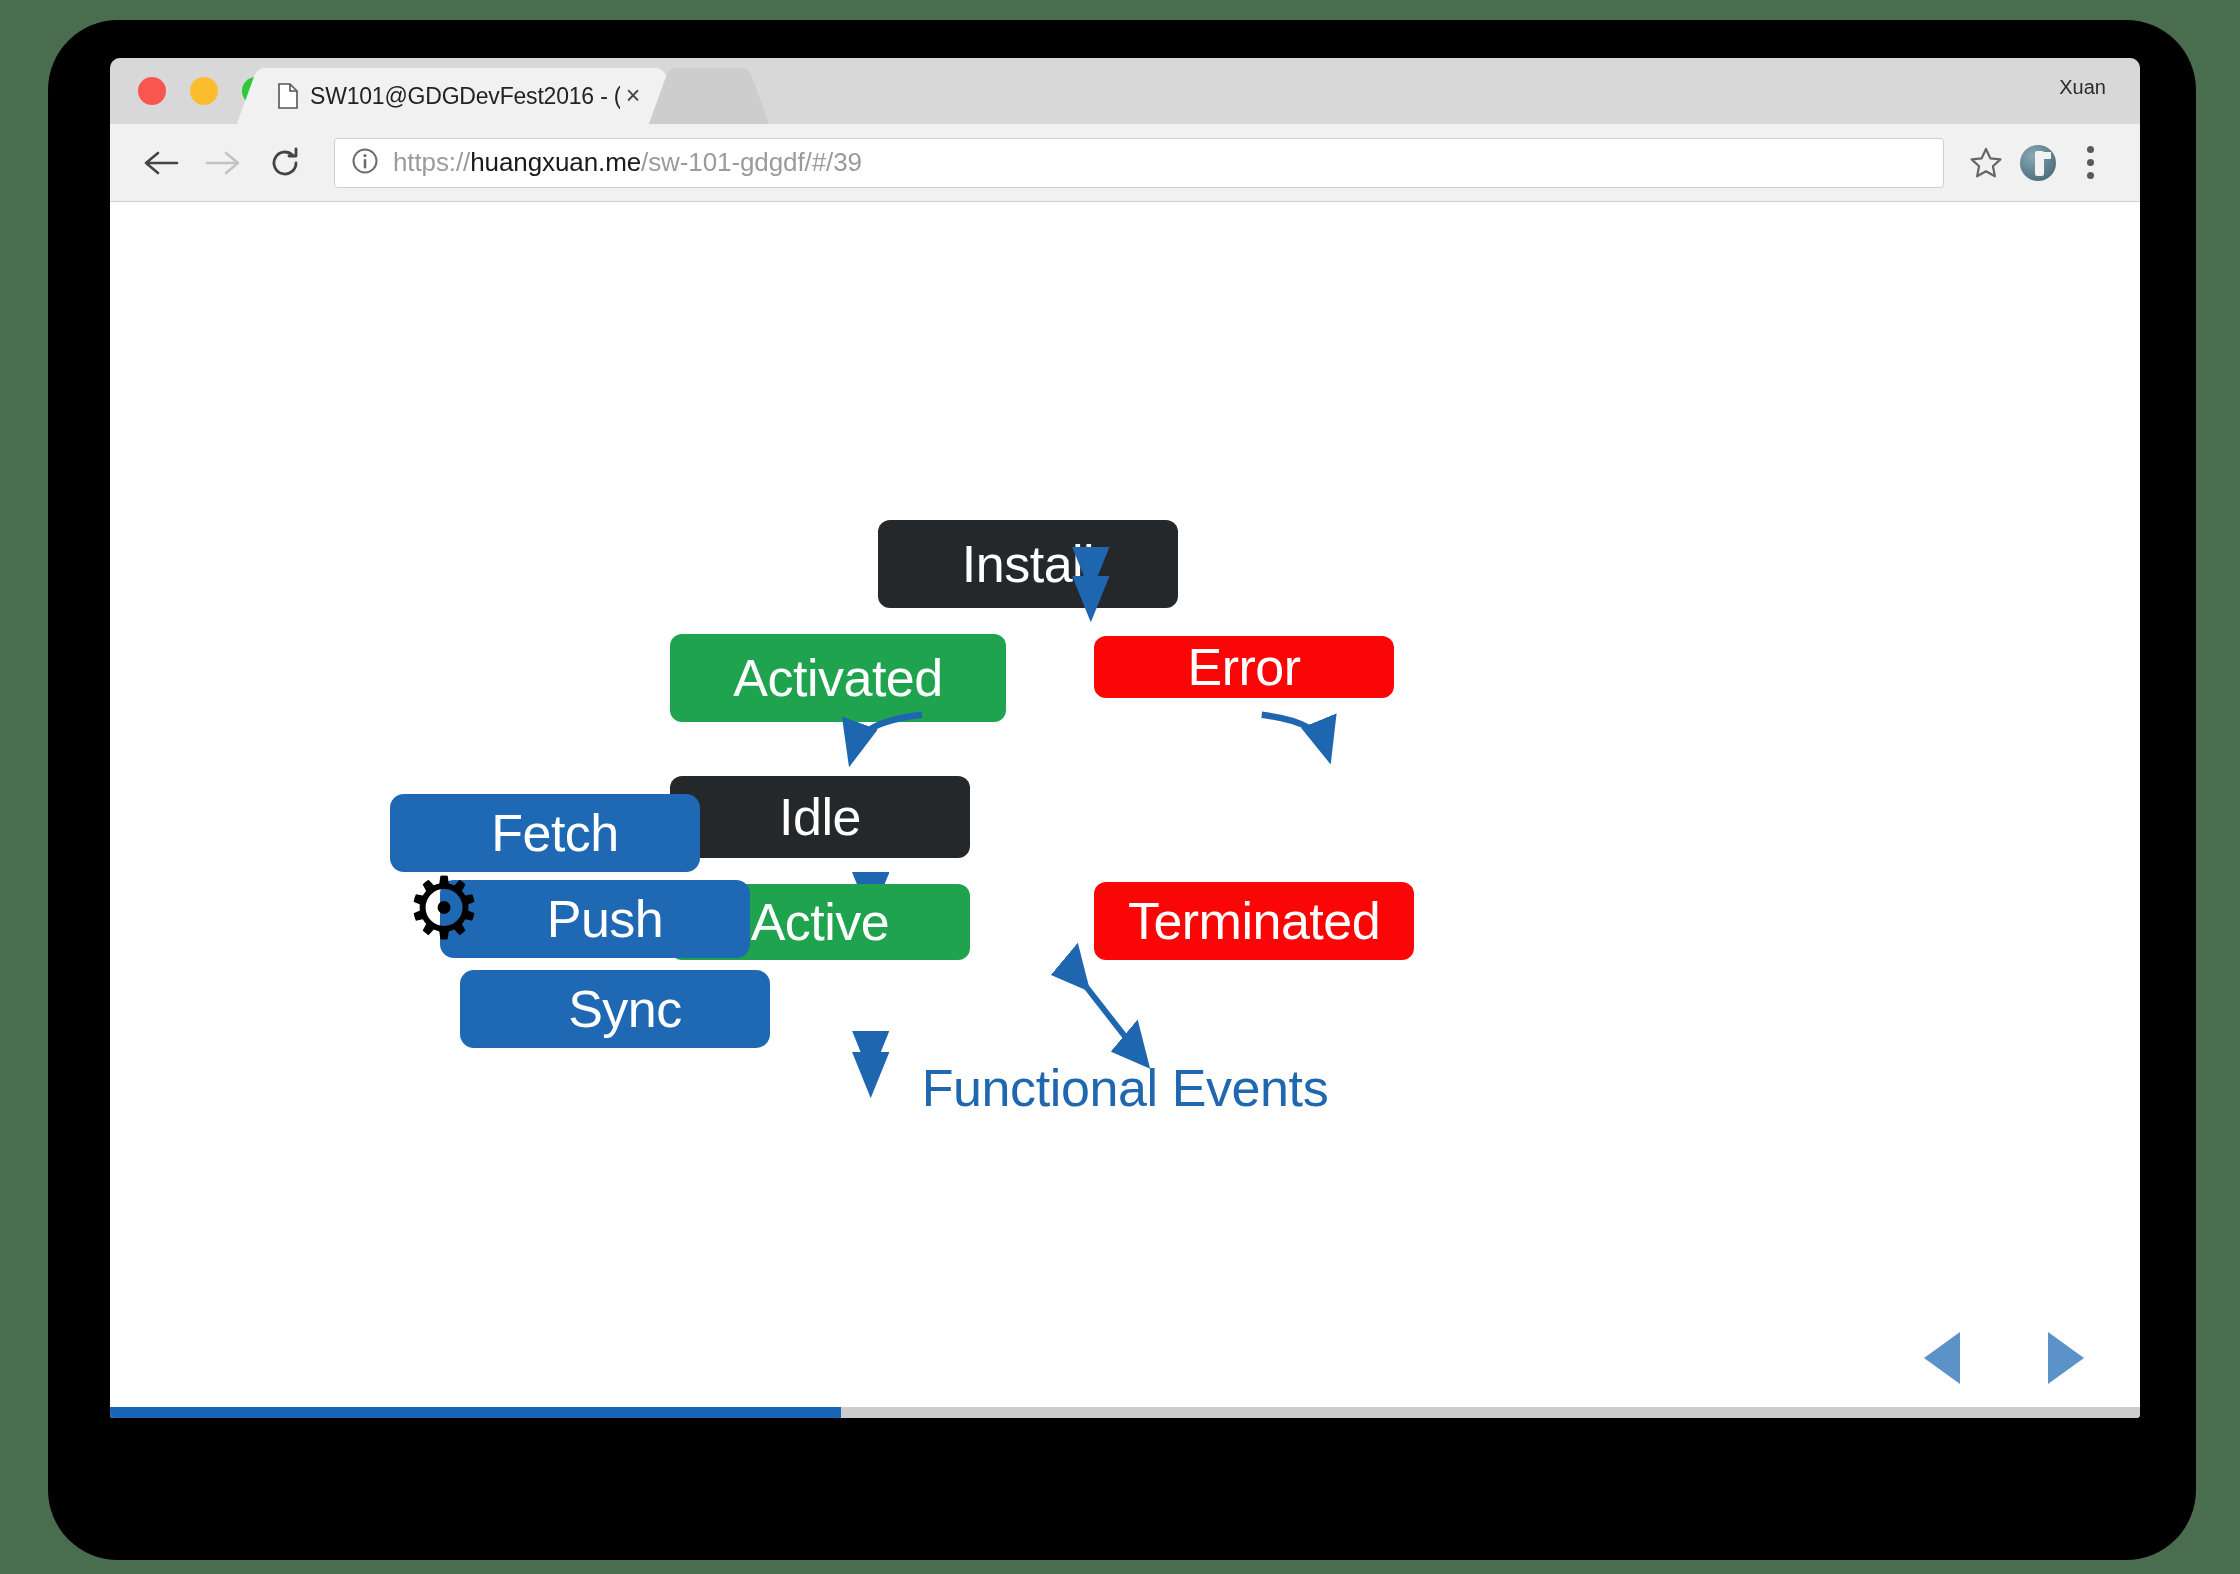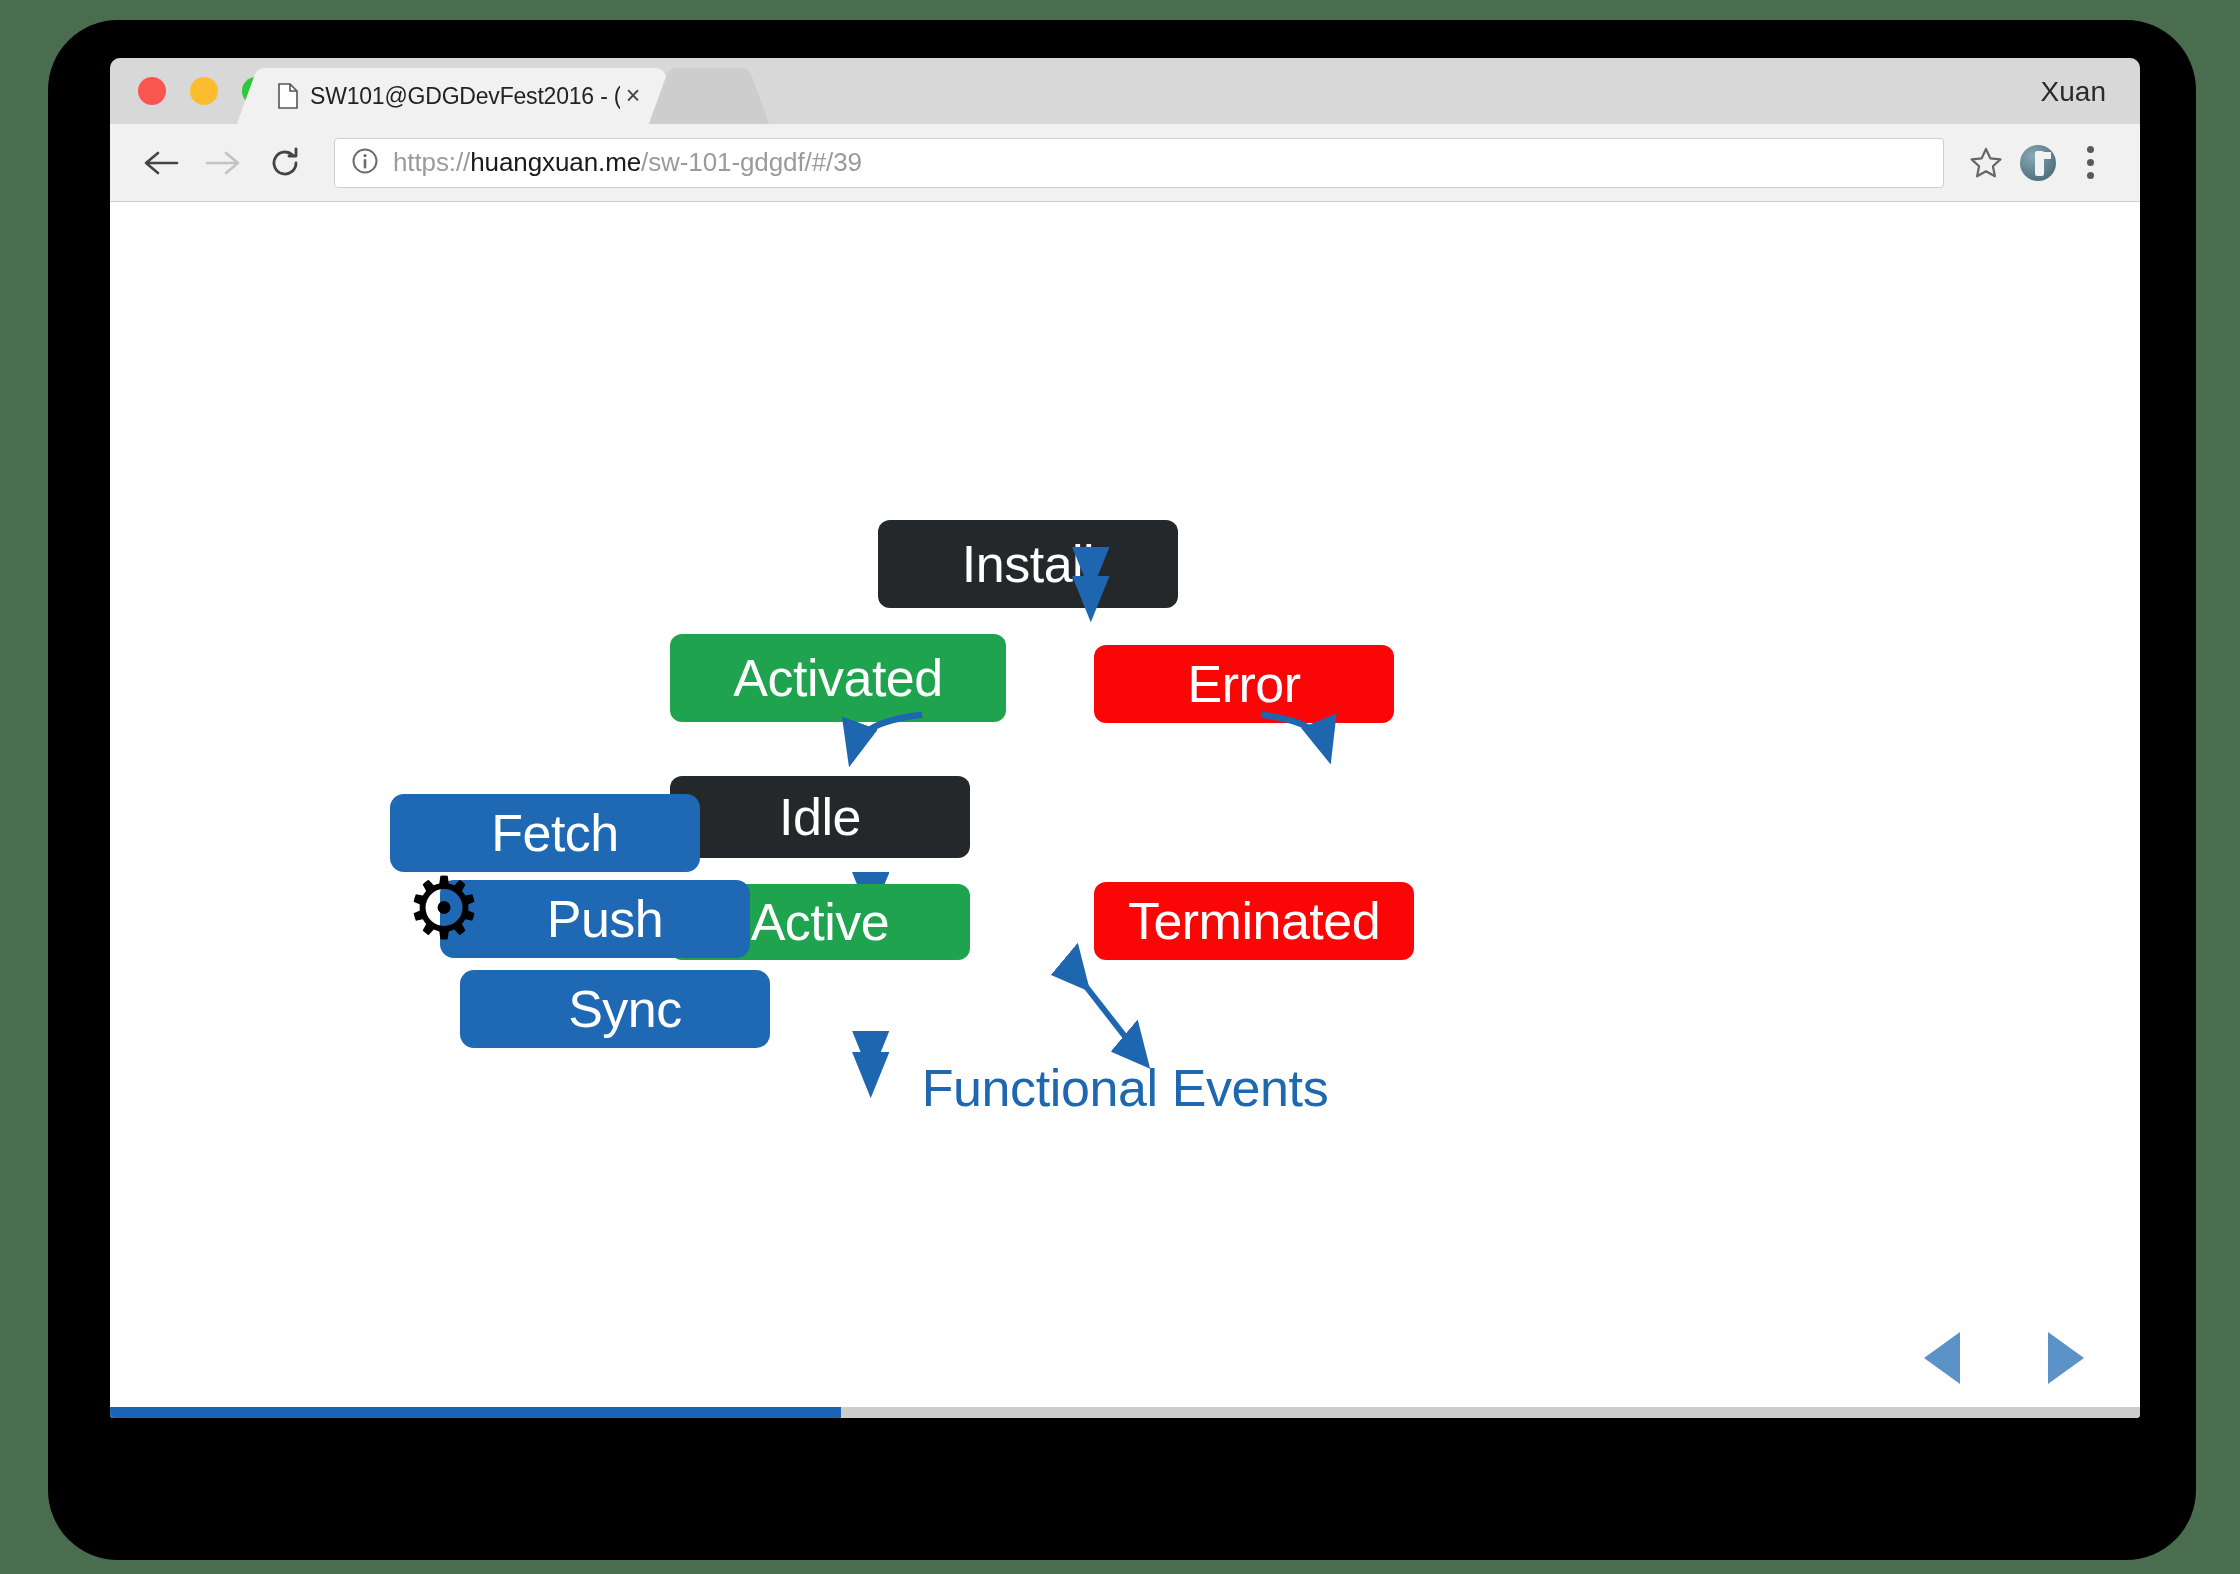--- a/index.html
+++ b/index.html
@@ -133,21 +133,21 @@
     height: 56px;
     background: #cdcdcd;
   }
   #tab-blank::before { left: -11px; transform: skewX(-20deg); border-radius: 7px 0 0 0;}
   #tab-blank::after  { right: -11px; transform: skewX(20deg); border-radius: 0 7px 0 0;}
 
   #profile-name {
     position: absolute;
     right: 34px;
     top: 18px;
-    font-size: 28px;
+    font-size: 20px;
     color: #2b2b2b;
   }
 
   
   #toolbar {
     height: 78px;
     background: #f1f1f1;
     border-bottom: 1px solid #d0d0d0;
     display: flex;
     align-items: center;
@@ -245,21 +245,21 @@
   }
   .node.dark  { background: #24282b; }
   .node.green { background: #1fa34f; }
   .node.red   { background: #fa0606; }
   .node.blue  { background: #1e68b4; border-radius: 14px; padding-left: 20px; }
 
   
   #node-register  { left: 768px;  top: 186px; width: 300px; height: 88px; }
   #node-install   { left: 768px;  top: 318px; width: 300px; height: 88px; }
   #node-activated { left: 560px;  top: 432px; width: 336px; height: 88px; }
-  #node-error     { left: 984px;  top: 443px; width: 300px; height: 78px; }
+  #node-error     { left: 984px;  top: 434px; width: 300px; height: 62px; }
   #node-idle      { left: 560px;  top: 574px; width: 300px; height: 82px; }
   #node-active    { left: 560px;  top: 682px; width: 300px; height: 76px; }
   #node-terminated{ left: 984px;  top: 680px; width: 320px; height: 78px; }
 
   #node-fetch { left: 280px; top: 592px; width: 310px; height: 78px; }
   #node-push  { left: 330px; top: 678px; width: 310px; height: 78px; }
   #node-sync  { left: 350px; top: 768px; width: 310px; height: 78px; }
 
   
   #node-idle   { z-index: 3; }

